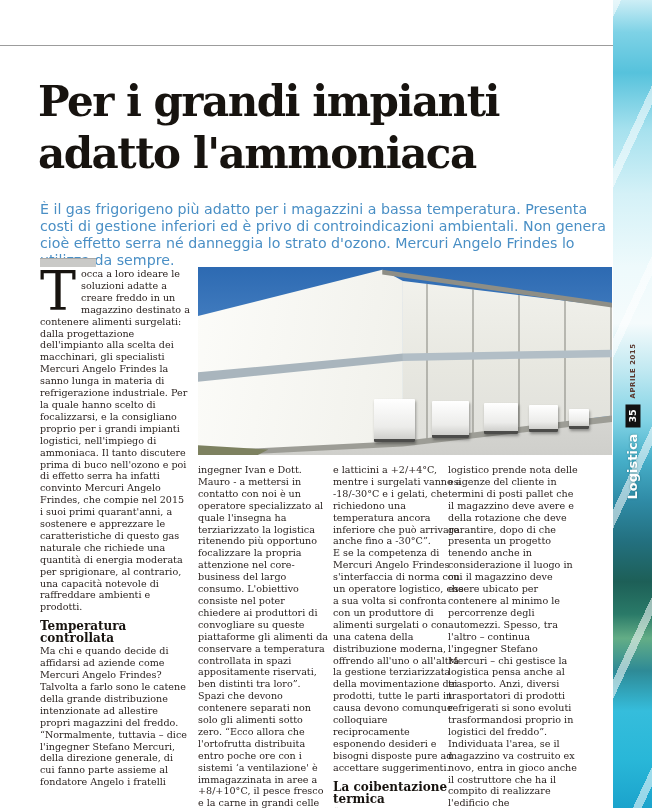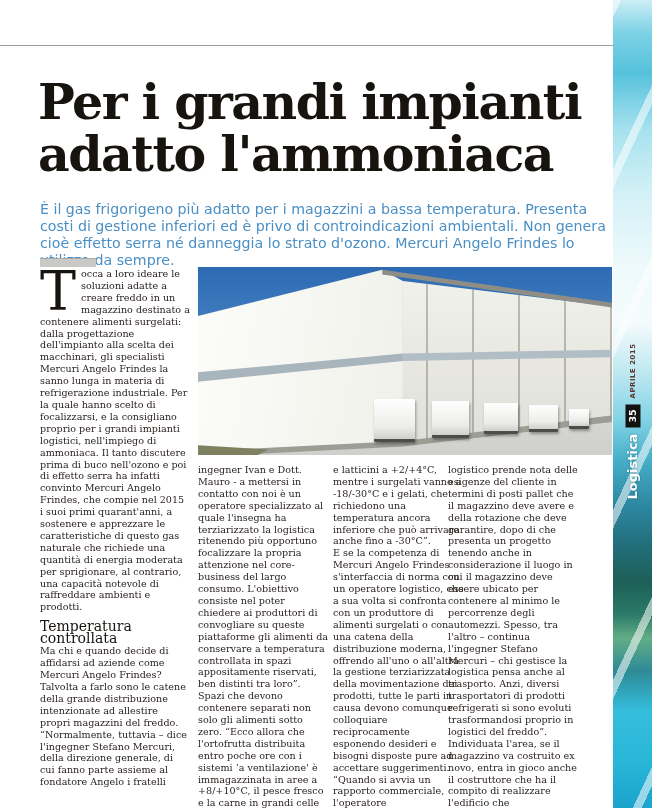--- a/index.html
+++ b/index.html
@@ -6,21 +6,21 @@
   .page {
     position:relative; width:652px; height:808px; background:#ffffff;
     overflow:hidden; font-family:"DejaVu Serif", serif;
   }
   .top-rule { position:absolute; left:0; top:45px; width:613px; height:1px; background:#9c9c9c; }
 
   
   .headline {
     position:absolute; left:38px; top:76px; width:575px;
     font-family:"DejaVu Serif", serif; font-weight:bold;
-    font-size:49px; line-height:52px; letter-spacing:-1.5px; color:#17130f;
+    font-size:42px; line-height:52px; letter-spacing:-1.5px; color:#17130f;
   }
   .standfirst {
     position:absolute; left:40px; top:201px; width:568px;
     font-family:"DejaVu Sans","Liberation Sans",sans-serif;
     font-size:14.2px; line-height:17px; color:#4a8fc5;
   }
   .section-marker {
     position:absolute; left:40px; top:258px; width:56px; height:8px;
     background:#c9c9c7; border-top:1px solid #a9a9a7;
   }
@@ -29,22 +29,22 @@
   .bodycol {
     position:absolute; font-size:9.6px; line-height:11.9px; color:#2b2320;
     font-family:"DejaVu Serif", serif;
   }
   .bodycol p { margin:0; }
   .col1 { left:40px;  top:268px; width:150px; }
   .col2 { left:198px; top:464px; width:131px; }
   .col3 { left:333px; top:464px; width:131px; }
   .col4 { left:448px; top:464px; width:132px; }
   .bodycol h3 {
-    margin:7px 0 1px 0; font-size:14px; line-height:12px;
-    font-weight:normal; color:#17130f;
+    margin:7px 0 1px 0; font-size:12px; line-height:12px;
+    font-weight:bold; color:#17130f;
   }
   .dropcap {
     float:left; font-size:54px; line-height:44px; padding:2px 5px 0 0;
     color:#17130f; font-family:"DejaVu Serif", serif;
   }
 
   
   .photo { position:absolute; left:198px; top:267px; width:414px; height:188px; overflow:hidden; }
   .photo * { position:absolute; }
   .sky { inset:0; background:linear-gradient(180deg,#2d6ab2 0%, #4d86c6 45%, #7fabdb 80%, #a9c6e6 100%); }
@@ -150,20 +150,21 @@
   </div>
 
   <div class="bodycol col2">
     <p>ingegner Ivan e Dott. Mauro - a mettersi in contatto con noi è un operatore specializzato al quale l'insegna ha terziarizzato la logistica ritenendo più opportuno focalizzare la propria attenzione nel core-business del largo consumo. L'obiettivo consiste nel poter chiedere ai produttori di convogliare su queste piattaforme gli alimenti da conservare a temperatura controllata in spazi appositamente riservati, ben distinti tra loro”.</p>
     <p>Spazi che devono contenere separati non solo gli alimenti sotto zero. “Ecco allora che l'ortofrutta distribuita entro poche ore con i sistemi ‘a ventilazione' è immagazzinata in aree a +8/+10°C, il pesce fresco e la carne in grandi celle ben distinte a 0/+2°C, salumi</p>
   </div>
 
   <div class="bodycol col3">
     <p>e latticini a +2/+4°C, mentre i surgelati vanno a -18/-30°C e i gelati, che richiedono una temperatura ancora inferiore che può arrivare anche fino a -30°C”.</p>
     <p>E se la competenza di Mercuri Angelo Frindes s'interfaccia di norma con un operatore logistico, che a sua volta si confronta con un produttore di alimenti surgelati o con una catena della distribuzione moderna, offrendo all'uno o all'altra la gestione terziarizzata della movimentazione dei prodotti, tutte le parti in causa devono comunque colloquiare reciprocamente esponendo desideri e bisogni disposte pure ad accettare suggerimenti.</p>
+    <h3>La coibentazione termica</h3>
     <p>“Quando si avvia un rapporto commerciale, l'operatore</p>
   </div>
 
   <div class="bodycol col4">
     <p>logistico prende nota delle esigenze del cliente in termini di posti pallet che il magazzino deve avere e della rotazione che deve garantire, dopo di che presenta un progetto tenendo anche in considerazione il luogo in cui il magazzino deve essere ubicato per contenere al minimo le percorrenze degli automezzi. Spesso, tra l'altro – continua l'ingegner Stefano Mercuri – chi gestisce la logistica pensa anche al trasporto. Anzi, diversi trasportatori di prodotti refrigerati si sono evoluti trasformandosi proprio in logistici del freddo”.</p>
     <p>Individuata l'area, se il magazzino va costruito ex novo, entra in gioco anche il costruttore che ha il compito di realizzare l'edificio che</p>
   </div>
 
   <div class="strip"></div>
   <div class="strip-labels">

